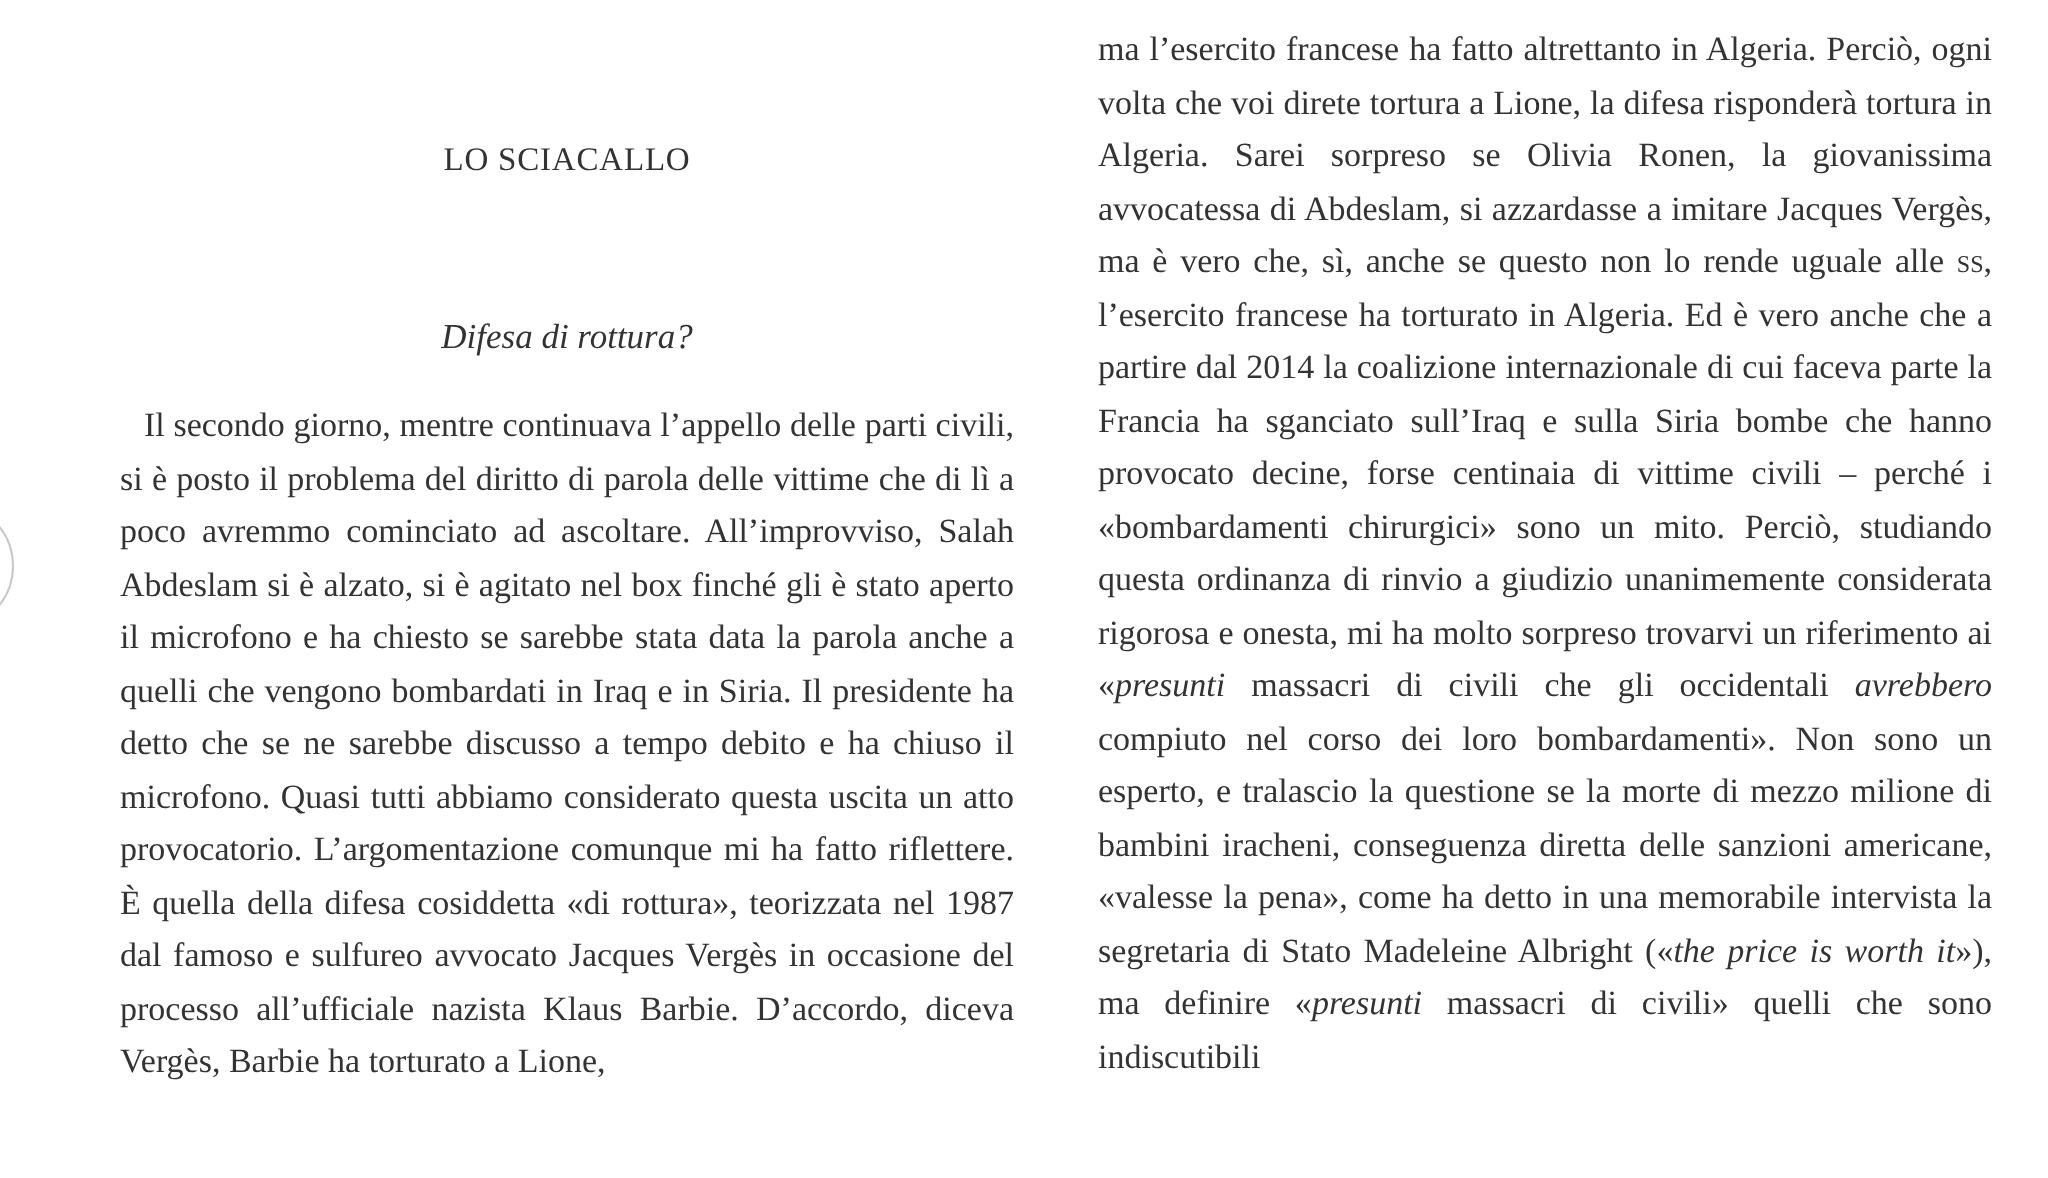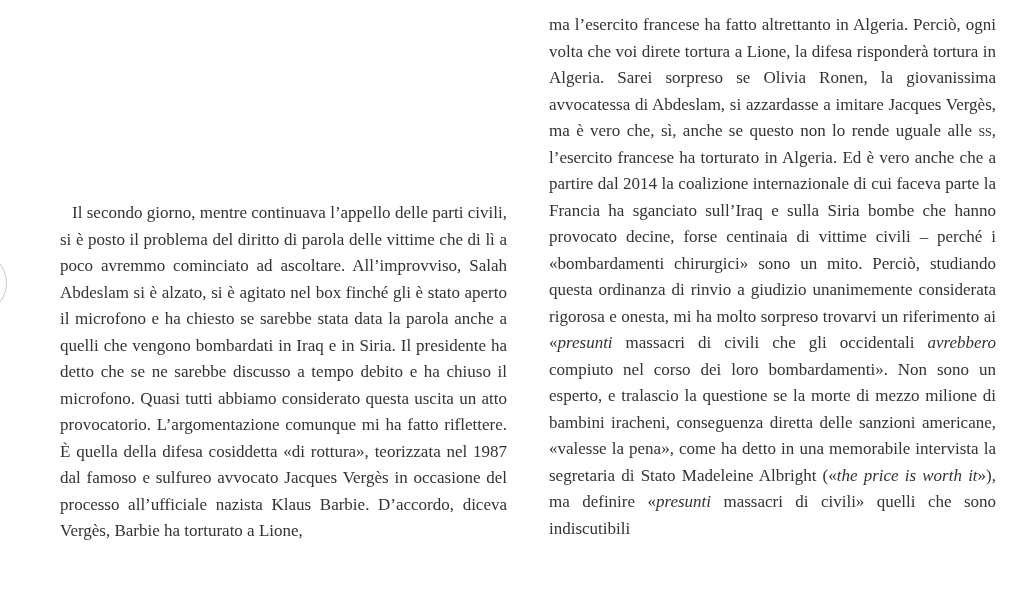--- a/index.html
+++ b/index.html
@@ -77,20 +77,22 @@
   }
 </style>
 </head>
 <body>
 
 <div>
 
   <button class="prev-page-button" aria-label="previous page"></button>
 
   <div class="page page-left">
+    <div class="chapter-title">LO SCIACALLO</div>
+    <div class="section-subtitle">Difesa di rottura?</div>
     <div class="body-text"><span>Il secondo giorno, mentre continuava l’appello delle parti civili, si è posto il problema del diritto di parola delle vittime che di lì a poco avremmo cominciato ad ascoltare. All’improvviso, Salah Abdeslam si è alzato, si è agitato nel box finché gli è stato aperto il microfono e ha chiesto se sarebbe stata data la parola anche a quelli che vengono bombardati in Iraq e in Siria. Il presidente ha detto che se ne sarebbe discusso a tempo debito e ha chiuso il microfono. Quasi tutti abbiamo considerato questa uscita un atto provocatorio. L’argomentazione comunque mi ha fatto riflettere. È quella della difesa cosiddetta «di rottura», teorizzata nel 1987 dal famoso e sulfureo avvocato Jacques Vergès in occasione del processo all’ufficiale nazista Klaus Barbie. D’accordo, diceva Vergès, Barbie ha torturato a Lione,</span></div>
   </div>
 
   <div class="page page-right">
     <div class="body-text"><span>ma l’esercito francese ha fatto altrettanto in Algeria. Perciò, ogni volta che voi direte tortura a Lione, la difesa risponderà tortura in Algeria. Sarei sorpreso se Olivia Ronen, la giovanissima avvocatessa di Abdeslam, si azzardasse a imitare Jacques Vergès, ma è vero che, sì, anche se questo non lo rende uguale alle </span><span class="smallcaps">ss</span><span>, l’esercito francese ha torturato in Algeria. Ed è vero anche che a partire dal 2014 la coalizione internazionale di cui faceva parte la Francia ha sganciato sull’Iraq e sulla Siria bombe che hanno provocato decine, forse centinaia di vittime civili – perché i «bombardamenti chirurgici» sono un mito. Perciò, studiando questa ordinanza di rinvio a giudizio unanimemente considerata rigorosa e onesta, mi ha molto sorpreso trovarvi un riferimento ai «</span><span class="italic">presunti</span><span> massacri di civili che gli occidentali </span><span class="italic">avrebbero</span><span> compiuto nel corso dei loro bombardamenti». Non sono un esperto, e tralascio la questione se la morte di mezzo milione di bambini iracheni, conseguenza diretta delle sanzioni americane, «valesse la pena», come ha detto in una memorabile intervista la segretaria di Stato Madeleine Albright («</span><span class="italic">the price is worth it</span><span>»), ma definire «</span><span class="italic">presunti</span><span> massacri di civili» quelli che sono indiscutibili</span></div>
   </div>
 
 </div>
 
 </body></html>

